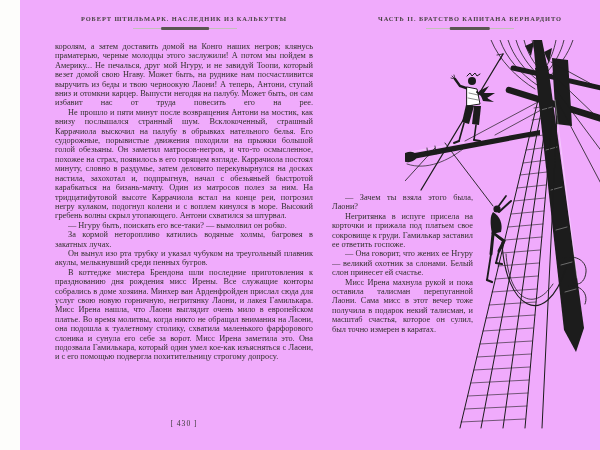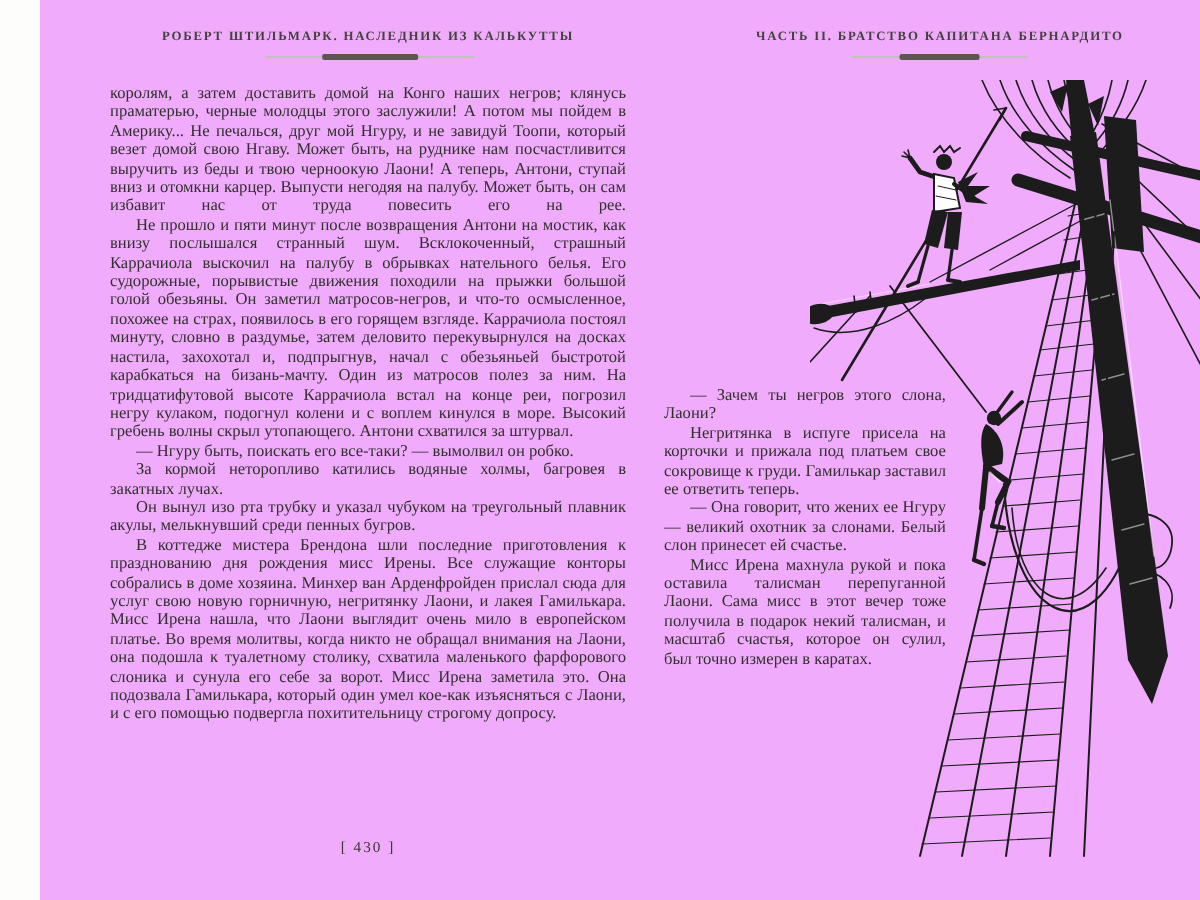--- a/index.html
+++ b/index.html
@@ -52,22 +52,22 @@
     <div class="page-number">[ 430 ]</div>
   </div>
 
   <div class="page right">
     <div class="running-head">ЧАСТЬ II. БРАТСТВО КАПИТАНА БЕРНАРДИТО</div>
     <div class="rule">
       <span class="thick"></span>
     </div>
 
     <div class="body-text">
-      <p>— Зачем ты негров этого слона, Лаони?</p>
-      <p>Негритянка в испуге присела на корточки и прижала под платьем свое сокровище к груди. Гамилькар заставил ее ответить теперь.</p>
+      <p>— Зачем ты взяла этого была, Лаони?</p>
+      <p>Негритянка в испуге присела на корточки и прижала под платьем свое сокровище к груди. Гамилькар заставил ее ответить госпоже.</p>
       <p>— Она говорит, что жених ее Нгуру — великий охотник за слонами. Белый слон принесет ей счастье.</p>
       <p>Мисс Ирена махнула рукой и пока оставила талисман перепуганной Лаони. Сама мисс в этот вечер тоже получила в подарок некий талисман, и масштаб счастья, которое он сулил, был точно измерен в каратах.</p>
     </div>
 
     <div class="illustration">
       <svg viewBox="0 0 212 392" width="212" height="392" xmlns="http://www.w3.org/2000/svg">
         <g stroke="#1c1c1c" fill="none" stroke-linecap="round">
 
           <g stroke-width="0.8">
             <path d="M86,0 C94,20 112,38 130,49"></path>

